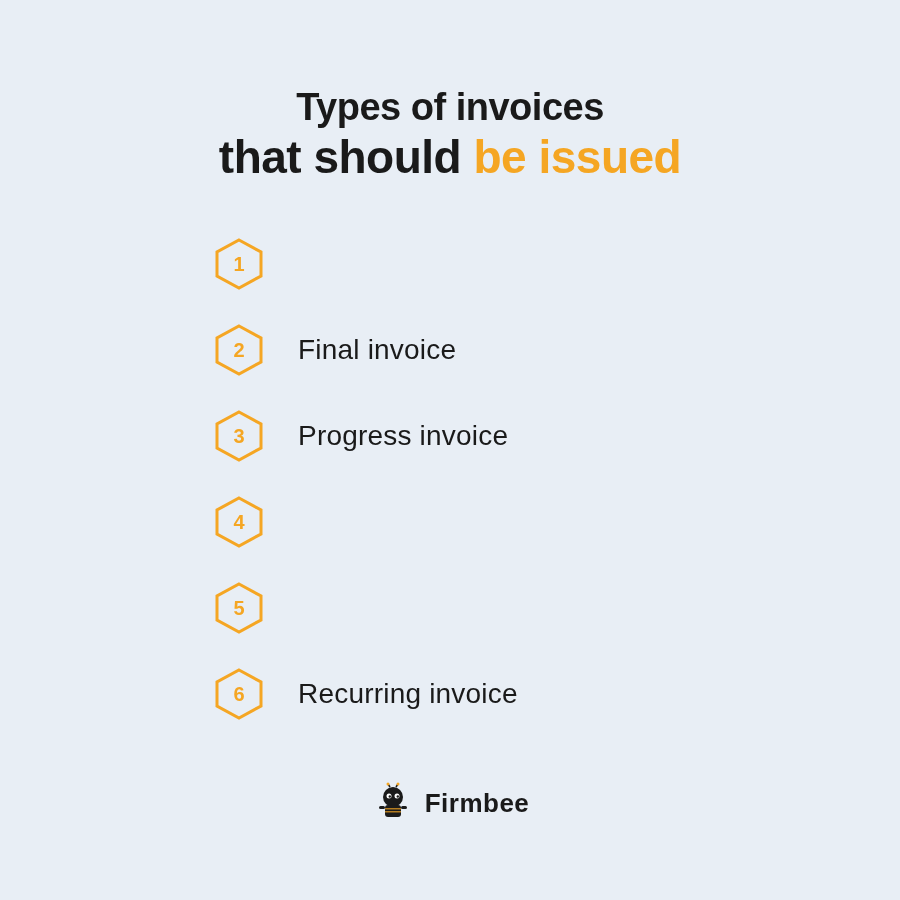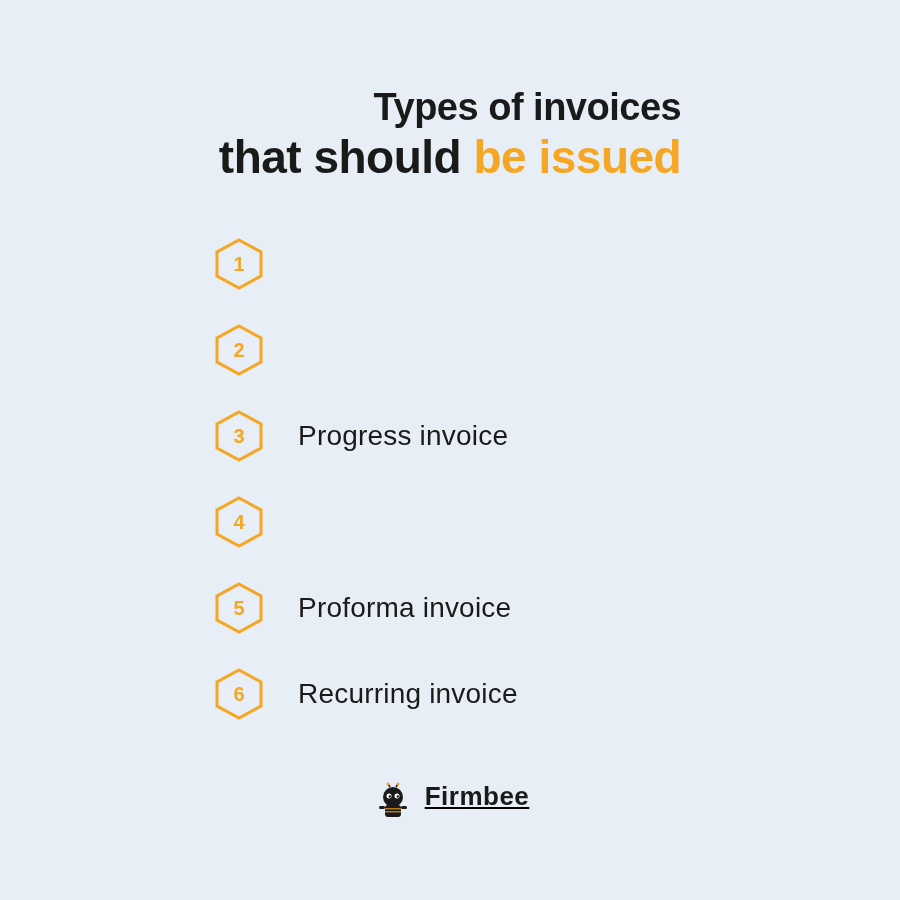--- a/index.html
+++ b/index.html
@@ -18,21 +18,21 @@
 
     .container {
       display: flex;
       flex-direction: column;
       align-items: center;
       width: 100%;
       padding: 40px 0 30px;
     }
 
     .title-block {
-      text-align: right;
+      text-align: center;
       margin-bottom: 40px;
     }
 
     .title-line1 {
       font-size: 38px;
       font-weight: 900;
       color: #1a1a1a;
       line-height: 1.2;
       letter-spacing: -0.5px;
     }
@@ -99,23 +99,23 @@
 
     .item-label {
       font-size: 28px;
       font-weight: 400;
       color: #1a1a1a;
       letter-spacing: 0.2px;
     }
 
     .brand-footer {
       display: flex;
+      align-items: center;
       gap: 10px;
       margin-top: 48px;
-      text-decoration: underline;
     }
 
     .brand-logo {
       width: 44px;
       height: 44px;
     }
 
     .brand-name {
       font-size: 26px;
       font-weight: 700;
@@ -148,20 +148,21 @@
     </div>
       <div class="list-item">
       <div class="hexagon-wrapper">
         <div class="hexagon">
           <svg viewBox="0 0 56 56" xmlns="http://www.w3.org/2000/svg">
             <polygon points="28,4 50,16 50,40 28,52 6,40 6,16" fill="none" stroke="#f5a623" stroke-width="3"></polygon>
           </svg>
           <span class="hex-number">2</span>
         </div>
       </div>
+      <span class="item-label">Final invoice</span>
     </div>
       <div class="list-item">
       <div class="hexagon-wrapper">
         <div class="hexagon">
           <svg viewBox="0 0 56 56" xmlns="http://www.w3.org/2000/svg">
             <polygon points="28,4 50,16 50,40 28,52 6,40 6,16" fill="none" stroke="#f5a623" stroke-width="3"></polygon>
           </svg>
           <span class="hex-number">3</span>
         </div>
       </div>
@@ -179,21 +180,20 @@
     </div>
       <div class="list-item">
       <div class="hexagon-wrapper">
         <div class="hexagon">
           <svg viewBox="0 0 56 56" xmlns="http://www.w3.org/2000/svg">
             <polygon points="28,4 50,16 50,40 28,52 6,40 6,16" fill="none" stroke="#f5a623" stroke-width="3"></polygon>
           </svg>
           <span class="hex-number">5</span>
         </div>
       </div>
-      <span class="item-label">Proforma invoice</span>
     </div>
       <div class="list-item">
       <div class="hexagon-wrapper">
         <div class="hexagon">
           <svg viewBox="0 0 56 56" xmlns="http://www.w3.org/2000/svg">
             <polygon points="28,4 50,16 50,40 28,52 6,40 6,16" fill="none" stroke="#f5a623" stroke-width="3"></polygon>
           </svg>
           <span class="hex-number">6</span>
         </div>
       </div>

